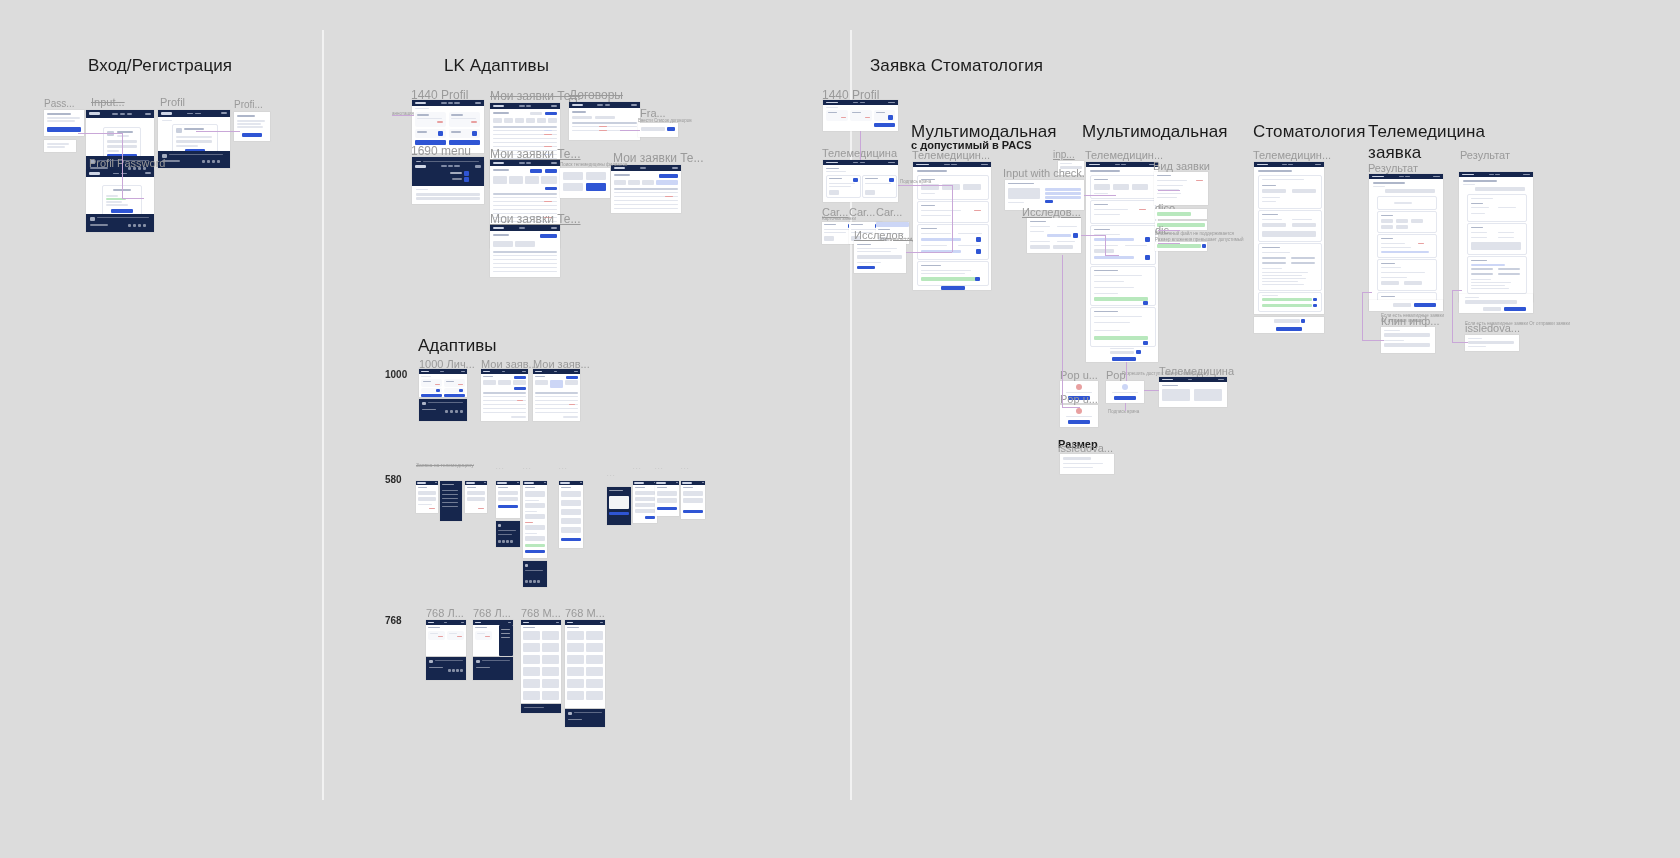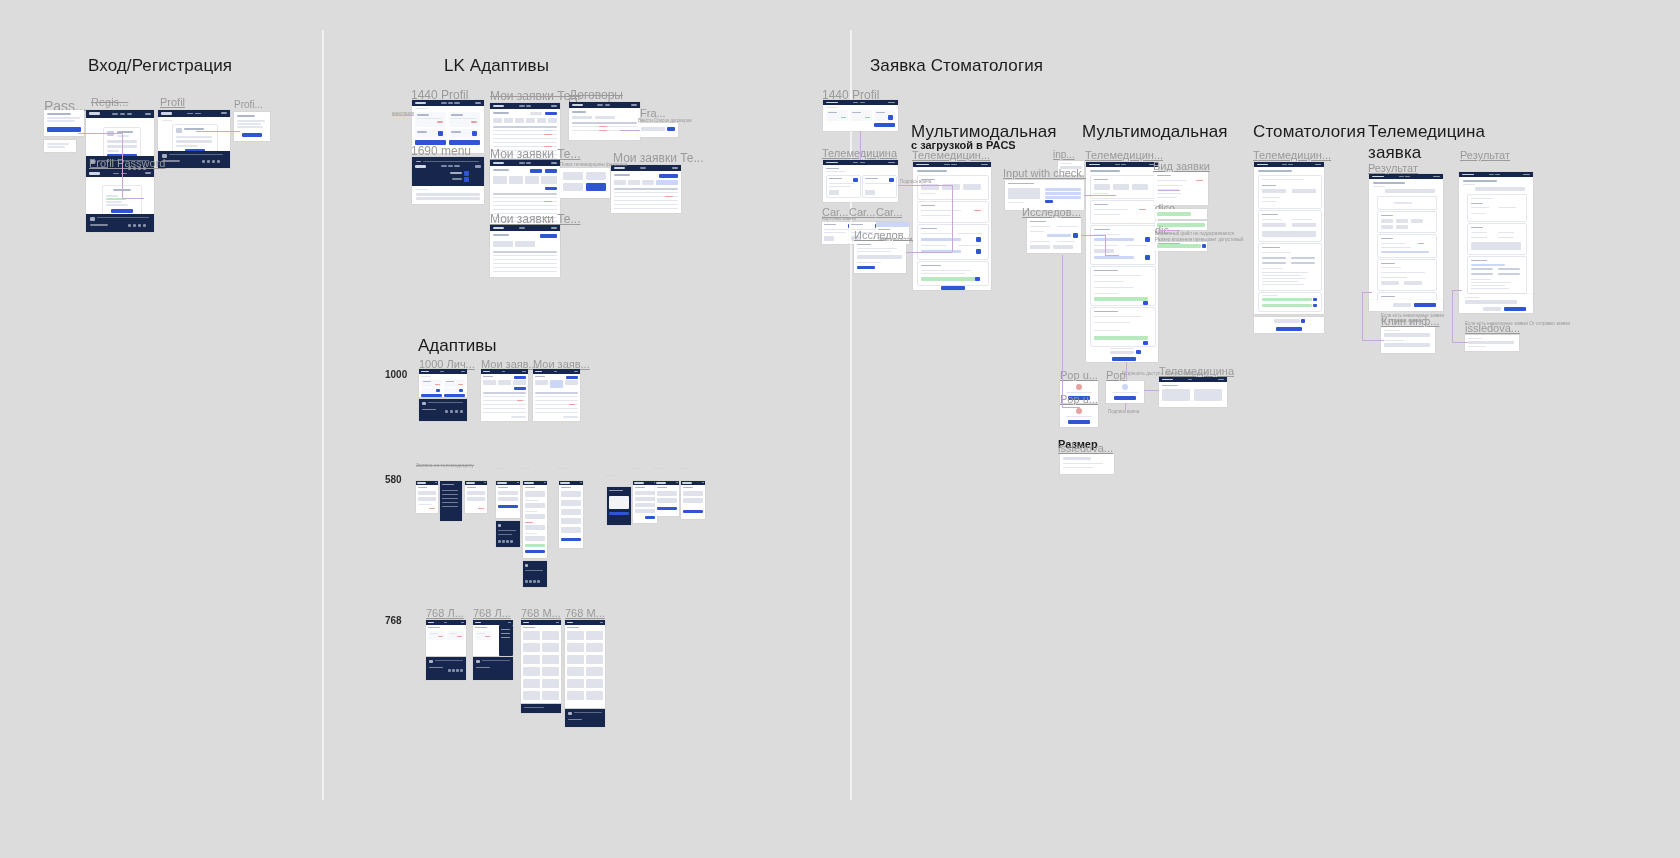--- a/index.html
+++ b/index.html
@@ -40,26 +40,26 @@
     position:absolute;
     font-size:10px;
     font-weight:700;
     color:#2b2b2b;
   }
 
   
   .fname{
     position:absolute;
     color:#9a9a9a;
-    font-size:14px;
+    font-size:10px;
     white-space:nowrap;
     line-height:1;
     pointer-events:none;
   }
-  .fname.big{font-size:11px;text-decoration:underline;}
+  .fname.big{font-size:11px;}
   .fname.xl{font-size:12px;}
 
   
   .frame{
     position:absolute;
     background:#ffffff;
     overflow:hidden;
     box-shadow:0 0 0 0.5px rgba(0,0,0,.05);
   }
   .frame.navy{background:#16264d;}
@@ -112,21 +112,21 @@
     <div class="sk t" style="left:3px;top:3px;width:24px;height:2px;"></div>
     <div class="sk" style="left:3px;top:7px;width:33px;height:1.5px;"></div>
     <div class="sk" style="left:3px;top:10px;width:28px;height:1.5px;"></div>
     <div class="sk blue" style="left:3px;top:17px;width:34px;height:5px;border-radius:1px;"></div>
   </div>
   <div class="frame" style="left:44px;top:140px;width:32px;height:12px;">
     <div class="sk" style="left:3px;top:3px;width:22px;height:1.5px;"></div>
     <div class="sk" style="left:3px;top:6px;width:18px;height:1.5px;"></div>
   </div>
 
-  <div class="fname big" style="left:91px;top:97px;text-decoration:line-through;">Regis...</div>
+  <div class="fname big" style="left:91px;top:97px;text-decoration:line-through;">Input...</div>
   <div class="frame" style="left:86px;top:110px;width:68px;height:68px;">
     <div class="wf-head" style="height:8px;">
       <div class="brand"></div>
       <div class="nav" style="left:38%;width:9%;"></div>
       <div class="nav" style="left:50%;width:8%;"></div>
       <div class="nav" style="left:61%;width:7%;"></div>
       <div class="acct"></div>
     </div>
     <div class="card" style="left:17px;top:17px;width:36px;height:33px;">
       <div class="sk d" style="left:3px;top:3px;width:7px;height:5px;"></div>
@@ -839,21 +839,21 @@
   <div class="frame" style="left:854px;top:241px;width:52px;height:32px;">
     <div class="sk t" style="left:3px;top:3px;width:14px;height:1.2px;"></div>
     <div class="sk" style="left:3px;top:7px;width:40px;height:1px;"></div>
     <div class="sk" style="left:3px;top:10px;width:34px;height:1px;"></div>
     <div class="sk line" style="left:3px;top:14px;width:45px;height:4px;"></div>
     <div class="sk" style="left:3px;top:21px;width:24px;height:1px;"></div>
     <div class="sk blue" style="left:3px;top:25px;width:18px;height:3px;"></div>
   </div>
 
   <div class="section-title" style="left:911px;top:121px;">Мультимодальная</div>
-  <div class="section-sub" style="left:911px;top:139px;">с загрузкой в PACS</div>
+  <div class="section-sub" style="left:911px;top:139px;">с допустимый в PACS</div>
 
   <div class="fname big" style="left:912px;top:150px;">Телемедицин...</div>
   <div class="frame" style="left:913px;top:162px;width:78px;height:128px;">
     <div class="wf-head" style="height:5px;">
         <div class="brand"></div>
         <div class="nav" style="left:40%;width:7%;"></div>
         <div class="nav" style="left:49%;width:7%;"></div>
         <div class="acct"></div>
       </div>
     <div class="sk t" style="left:4px;top:8px;width:30px;height:1.5px;"></div>

